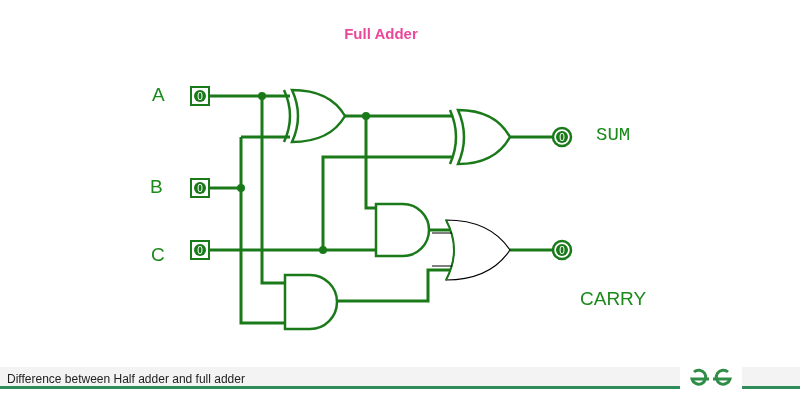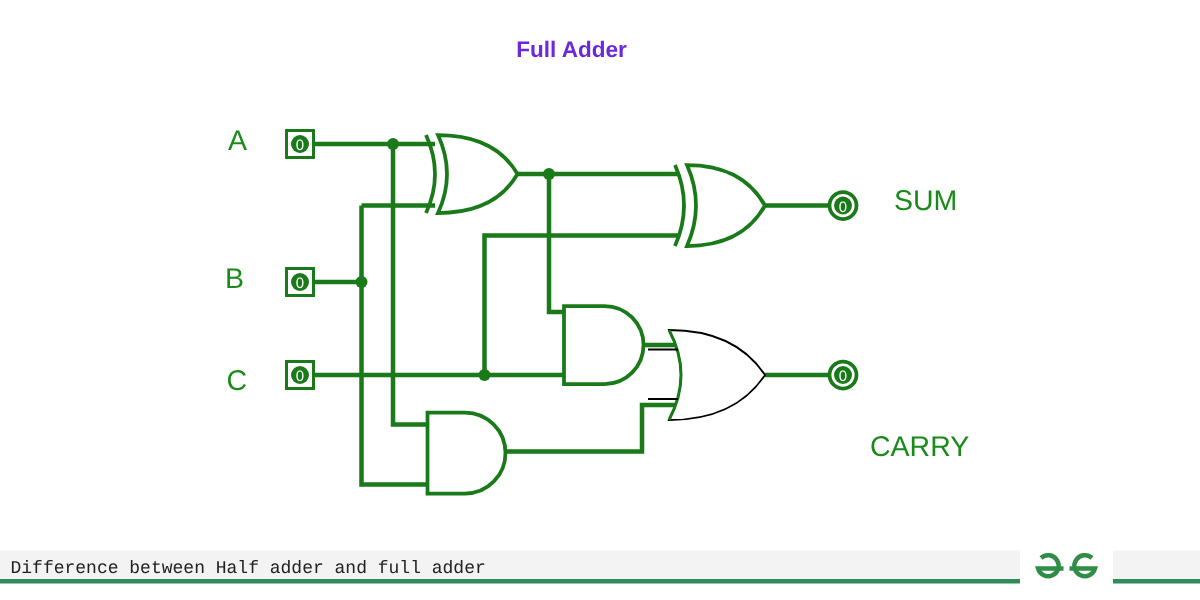--- a/index.html
+++ b/index.html
@@ -1,35 +1,35 @@
 <!DOCTYPE html>
 <html><head>
 <meta charset="utf-8">
 <style>
   html,body{margin:0;padding:0;background:#ffffff;}
   body{width:800px;height:400px;position:relative;overflow:hidden;font-family:"Liberation Sans",sans-serif;}
-  #title{position:absolute;left:0;top:25px;width:762px;text-align:center;font-weight:bold;font-size:15px;color:#6d28d9;}
+  #title{position:absolute;left:0;top:25px;width:762px;text-align:center;font-weight:bold;font-size:15px;color:#ec4899;}
   .lbl{position:absolute;font-size:19px;color:#1a8a1a;}
   #caption-bar{position:absolute;left:0;top:367px;width:680px;height:20px;background:#f3f3f3;}
-  #caption{position:absolute;left:7px;top:372px;font-size:12px;color:#222;font-family:Liberation Mono, monospace;}
+  #caption{position:absolute;left:7px;top:372px;font-size:12px;color:#222;}
   #caption-line{position:absolute;left:0;top:386px;width:680px;height:3px;background:#2f8d5b;}
   #logo-box{position:absolute;left:680px;top:364px;width:62px;height:30px;background:#fff;}
   #caption-line2{position:absolute;left:742px;top:386px;width:58px;height:3px;background:#2f8d5b;}
   #caption-bar2{position:absolute;left:742px;top:367px;width:58px;height:20px;background:#f3f3f3;}
   svg{position:absolute;left:0;top:0;}
 </style>
 </head>
 <body>
 
 <div id="title">Full Adder</div>
 
 <div class="lbl" style="left:152px;top:84px;">A</div>
 <div class="lbl" style="left:150px;top:176px;">B</div>
 <div class="lbl" style="left:151px;top:244px;">C</div>
-<div class="lbl" style="left:596px;top:124px;">SUM</div>
+<div class="lbl" style="left:596px;top:124px;font-family:Liberation Mono, monospace;">SUM</div>
 <div class="lbl" style="left:580px;top:240px;margin-top:48px;">CARRY</div>
 
 <svg width="800" height="400">
   <g stroke="#1a7a1a" stroke-width="3" fill="none">
 
     <path d="M210 96 H290"></path>
     <path d="M262 96 V283 H285"></path>
 
     <path d="M210 188 H241"></path>
     <path d="M241 137 V323 H285"></path>

